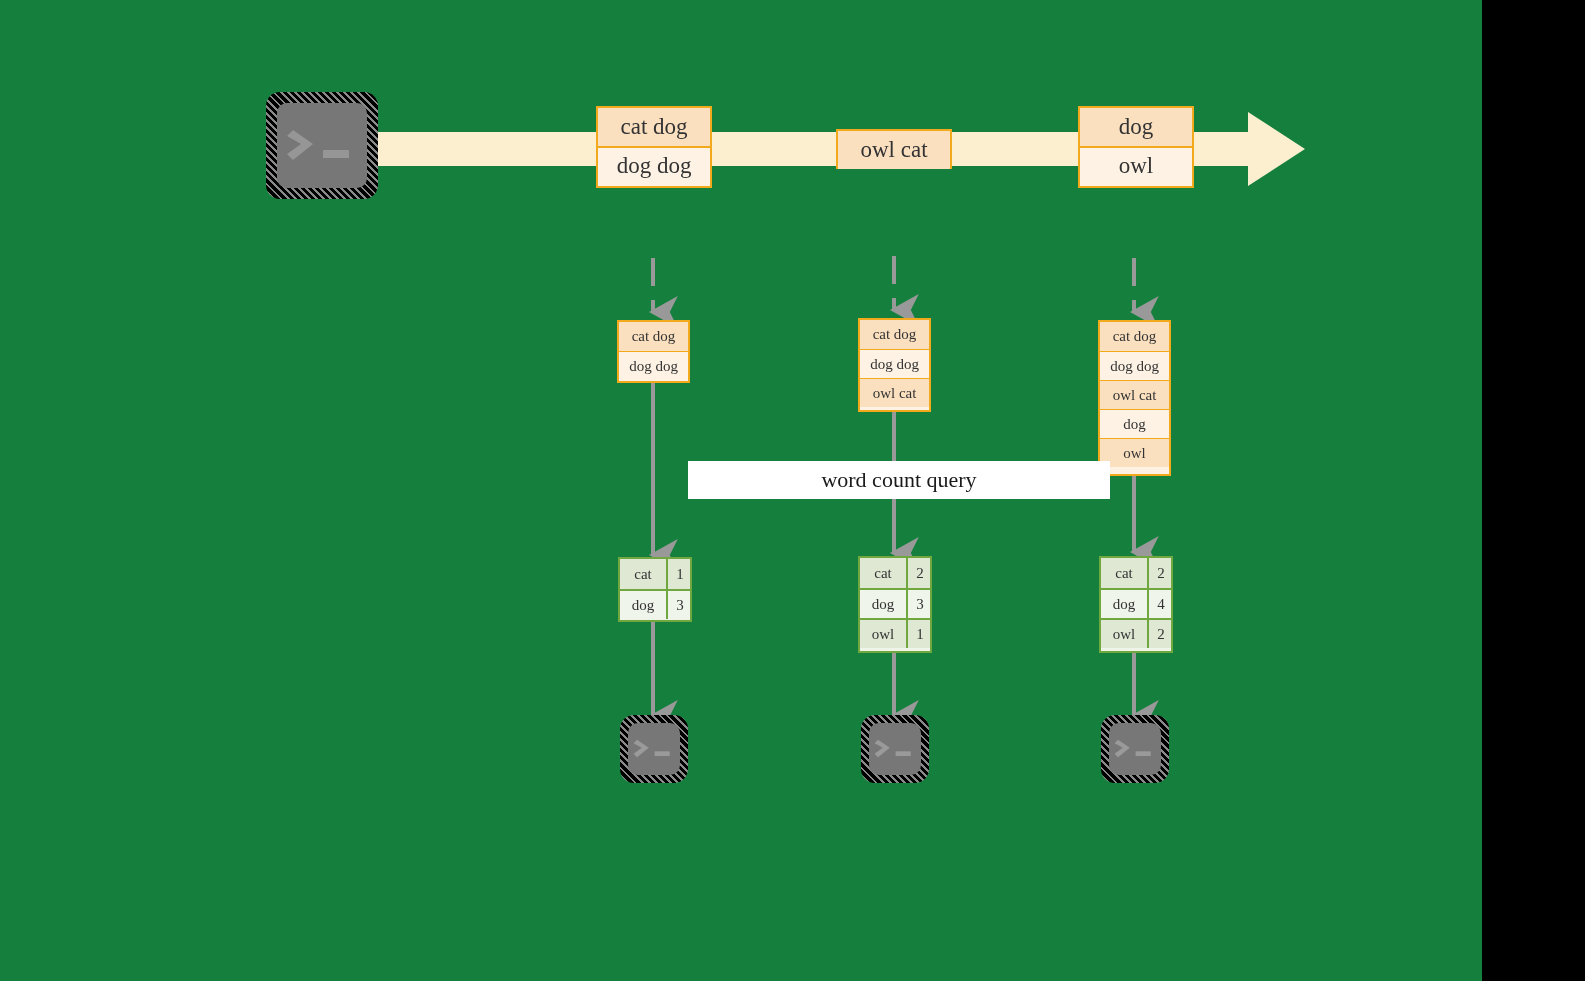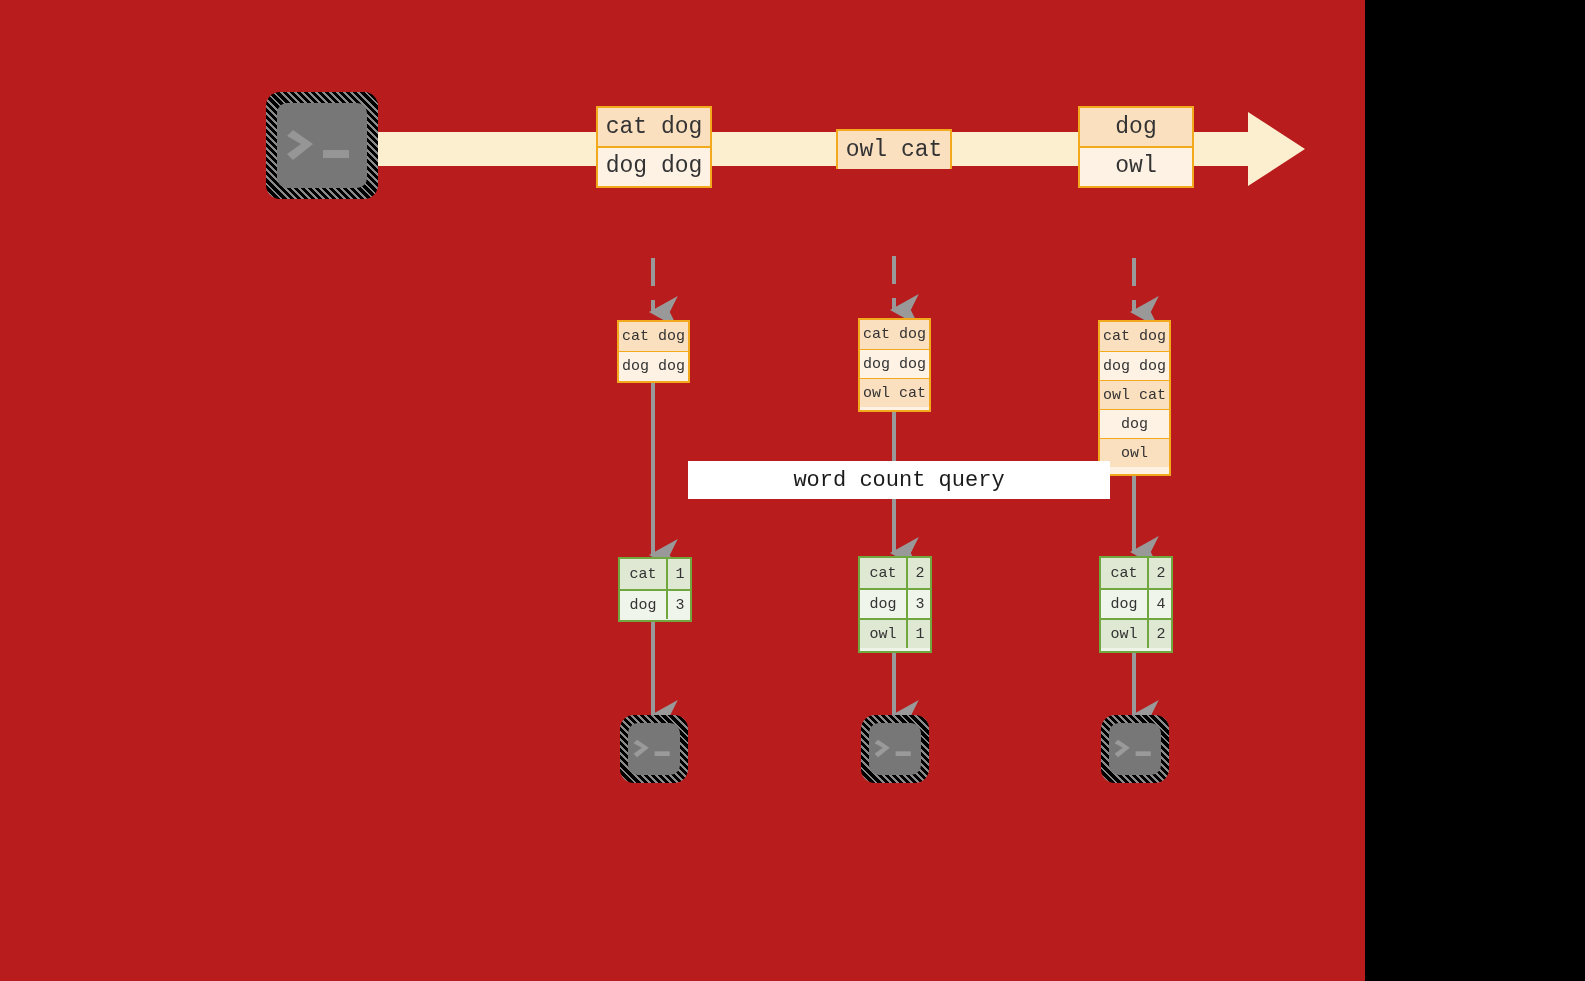--- a/index.html
+++ b/index.html
@@ -3,25 +3,25 @@
 <meta charset="utf-8">
 <title>Stream Word Count Diagram</title>
 <style>
   html, body {
     margin: 0;
     padding: 0;
     background: #000000;
   }
   #stage {
     position: relative;
-    width: 1365px;
+    width: 1482px;
     height: 981px;
-    background: #b91c1c;
+    background: #15803d;
     overflow: hidden;
-    font-family: Liberation Mono, monospace;
+    font-family: Liberation Serif, serif;
   }
   #stage svg.layer {
     position: absolute;
     left: 0;
     top: 0;
     width: 1585px;
     height: 981px;
     overflow: visible;
   }
 

